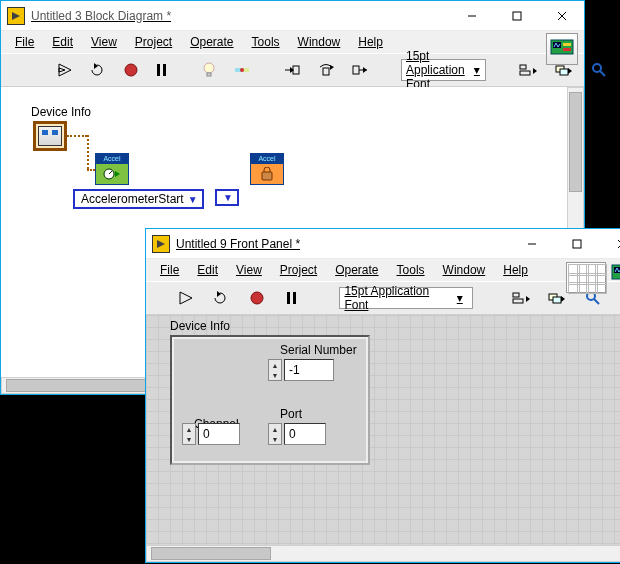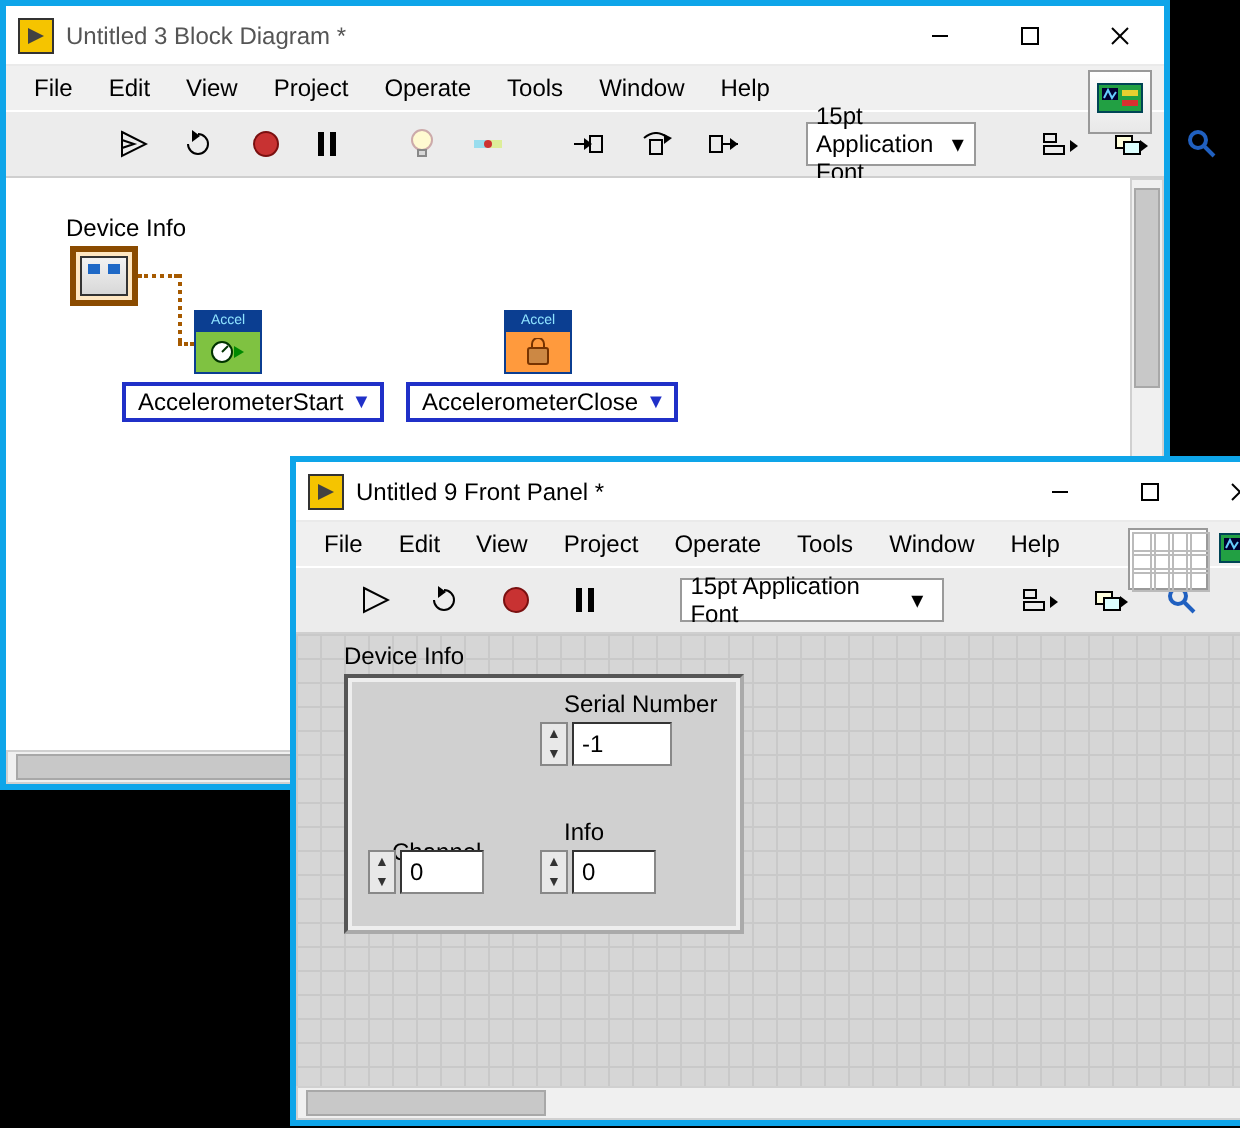--- a/index.html
+++ b/index.html
@@ -8,22 +8,23 @@
     width: 620px; height: 564px;
     font-family: "Segoe UI", Tahoma, sans-serif;
     font-size: 12px;
     background: #000;
     overflow: hidden;
     color: #000;
   }
   .window {
     position: absolute;
     background: #a3a3a3;
-    border: 3px solid #0ea5e9;
+    border: 1px solid #0ea5e9;
     box-shadow: 0 0 0 0;
+    text-decoration: underline;
   }
   .titlebar {
     height: 30px;
     background: #fff;
     display: flex;
     align-items: center;
     padding-left: 6px;
     border-bottom: 1px solid #eaeaea;
   }
   .titlebar .lv-icon {
@@ -133,21 +134,21 @@
     border: 1px solid #0b3e91;
     background: #2a6fd6;
     display:flex; flex-direction:column;
   }
   .vi-node .hdr { height:10px; background:#0b3e91; color:#8fe3ff; font-size:7px; text-align:center; line-height:9px; overflow:hidden;}
   .vi-node .body { flex:1; background:#7fc241; display:flex; align-items:center; justify-content:center;}
   .vi-node.close .body { background:#ff9a3d; }
   .poly-drop {
     position:absolute; border:2px solid #2030c8; background:#fff;
     font-size:12px; padding:1px 4px 1px 6px;
-    display:flex; align-items:center; gap:4px;
+    display:flex; align-items:center; gap:4px;margin-left:14px;
   }
   .poly-drop .dd { color:#2030c8; font-size:10px; }
 
   
   .fp-canvas {
     position:relative;
     background-color:#d6d6d6;
     background-image:
       linear-gradient(#c9c9c9 1px, transparent 1px),
       linear-gradient(90deg, #c9c9c9 1px, transparent 1px);
@@ -357,21 +358,20 @@
           <path d="M5 5 v-2 a3 3 0 0 1 6 0 v2" fill="none" stroke="#730"></path>
         </svg>
       </div>
     </div>
 
     <div class="poly-drop" style="left:58px; top:102px;">
       <span>AccelerometerStart</span>
       <span class="dd">▼</span>
     </div>
     <div class="poly-drop" style="left:200px; top:102px;">
-      <span>AccelerometerClose</span>
       <span class="dd">▼</span>
     </div>
 
     <div class="vscroll" style="bottom:17px;">
       <div class="thumb"></div>
     </div>
     <div class="hscroll" style="right:17px;">
       <div class="thumb"></div>
     </div>
     <div style="position:absolute;right:0;bottom:0;width:17px;height:17px;background:#f0f0f0;border:1px solid #d0d0d0;"></div>
@@ -519,21 +519,21 @@
       <div class="num-ctrl" style="left:10px; top:86px;">
         <div class="spin">
           <div class="u">▲</div>
           <div class="d">▼</div>
         </div>
         <div class="field" style="width:42px;">
           <span>0</span>
         </div>
       </div>
 
-      <div class="fp-label" style="left:108px; top:70px;">Info</div>
+      <div class="fp-label" style="left:108px; top:70px;">Port</div>
       <div class="num-ctrl" style="left:96px; top:86px;">
         <div class="spin">
           <div class="u">▲</div>
           <div class="d">▼</div>
         </div>
         <div class="field" style="width:42px;">
           <span>0</span>
         </div>
       </div>
     </div>

